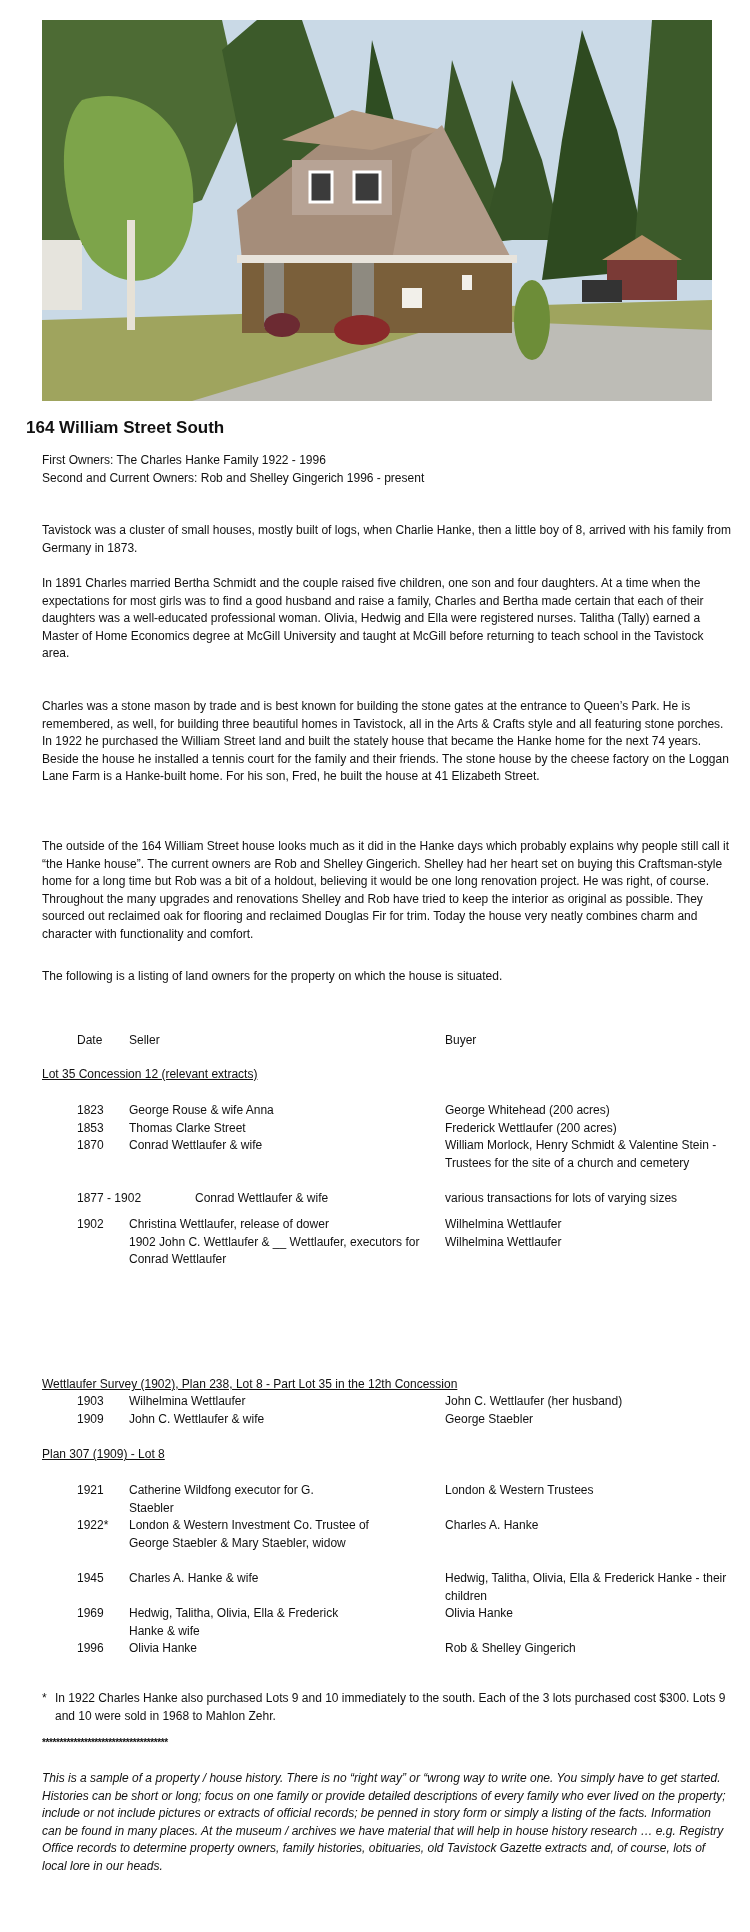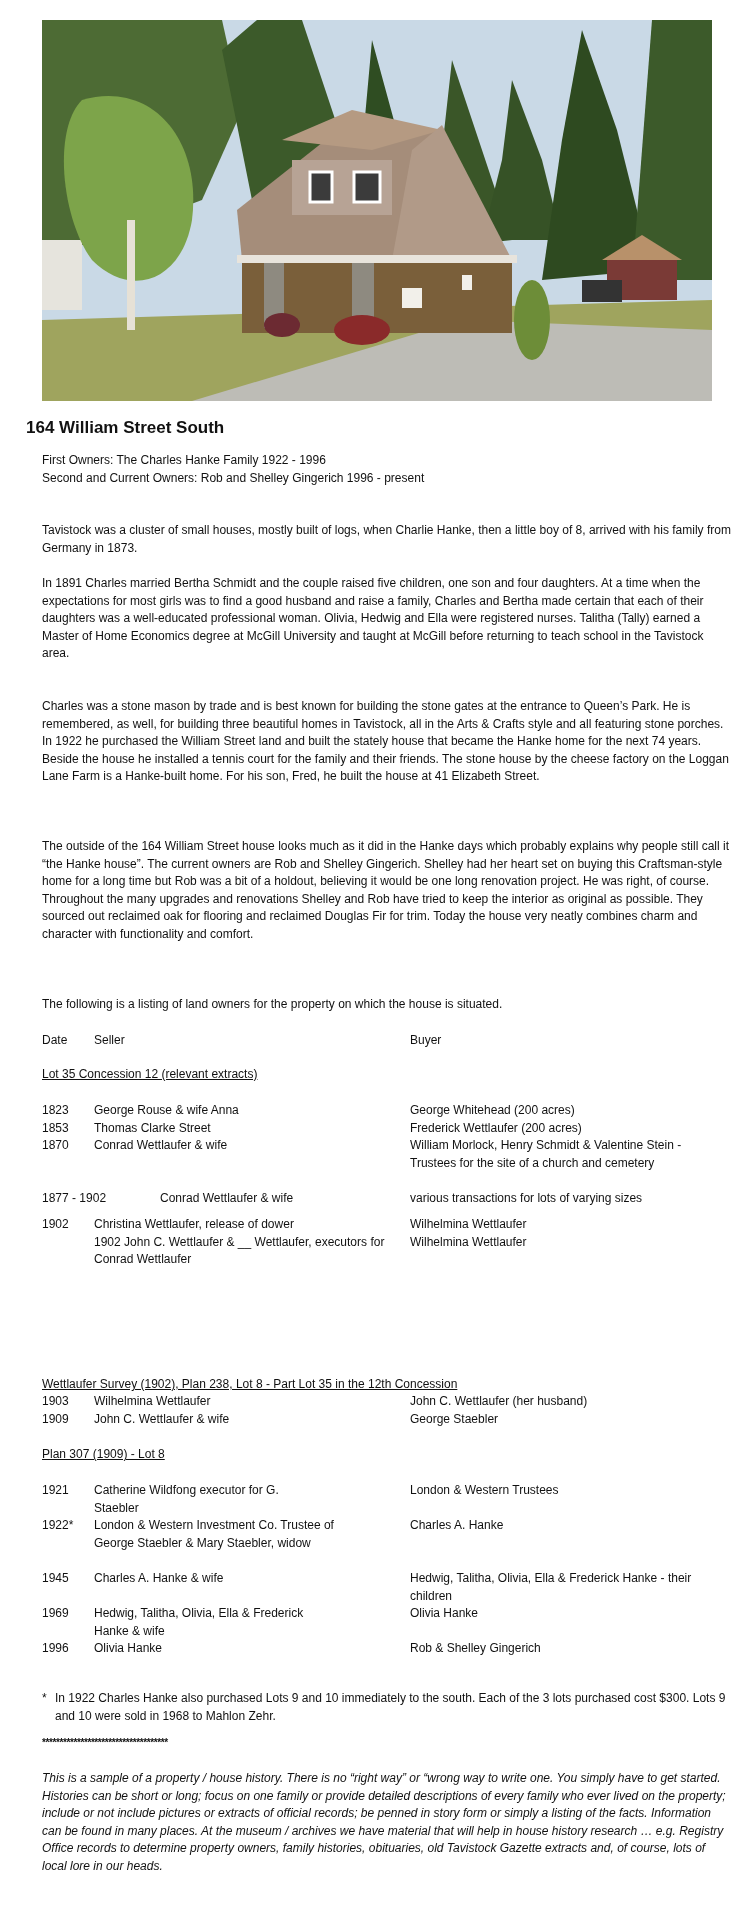--- a/index.html
+++ b/index.html
@@ -5,21 +5,21 @@
   html, body { margin: 0; padding: 0; background: #ffffff; }
   body { width: 750px; height: 1932px; position: relative; overflow: hidden;
          font-family: "Liberation Sans", sans-serif; color: #111111; }
   .photo { position: absolute; left: 42px; top: 20px; width: 670px; height: 381px; overflow: hidden; }
   .photo svg { display: block; width: 100%; height: 100%; }
   .text { font-size: 12px; line-height: 17.6px; }
   .abs { position: absolute; left: 42px; width: 690px; }
   h1.title { position: absolute; left: 26px; top: 418px; margin: 0; font-size: 17px; font-weight: bold; }
   .owners { top: 452px; }
   .table { position: absolute; left: 42px; width: 690px; }
-  .row { position: relative; min-height: 17.6px; }
+  .row { position: relative; min-height: 17.6px; margin-left: 35px; }
   .c-date { position: absolute; left: 0; width: 52px; }
   .c-seller { position: absolute; left: 52px; width: 330px; }
   .c-buyer { position: absolute; left: 368px; width: 320px; }
   .section { text-decoration: underline; }
   .stars { font-size: 10px; letter-spacing: -0.4px; font-weight: bold; }
   .italic { font-style: italic; }
 </style>
 </head>
 <body>
 
@@ -69,21 +69,21 @@
 
 <div class="abs text owners">
   <div>First Owners:  The Charles Hanke Family 1922 - 1996</div>
   <div>Second and Current Owners:  Rob and Shelley Gingerich 1996 - present</div>
 </div>
 
 <div class="abs text" style="top:522px;">Tavistock was a cluster of small houses, mostly built of logs, when Charlie Hanke, then a little boy of 8, arrived with his family from Germany in 1873.</div>
 <div class="abs text" style="top:575px;">In 1891 Charles married Bertha Schmidt and the couple raised five children, one son and four daughters.  At a time when the expectations for most girls was to find a good husband and raise a family, Charles and Bertha made certain that each of their daughters was a well-educated professional woman.  Olivia, Hedwig and Ella were registered nurses.  Talitha (Tally) earned a Master of Home Economics degree at McGill University and taught at McGill before returning to teach school in the Tavistock area.</div>
 <div class="abs text" style="top:698px;">Charles was a stone mason by trade and is best known for building the stone gates at the entrance to Queen’s Park.  He is remembered, as well, for building three beautiful homes in Tavistock, all in the Arts &amp; Crafts style and all featuring stone porches.  In 1922 he purchased the William Street land and built the stately house that became the Hanke home for the next 74 years.  Beside the house he installed a tennis court for the family and their friends.  The stone house by the cheese factory on the Loggan Lane Farm is a Hanke-built home. For his son, Fred, he built the house at 41 Elizabeth Street.</div>
 <div class="abs text" style="top:838px;">The outside of the 164 William Street house looks much as it did in the Hanke days which probably explains why people still call it “the Hanke house”.  The current owners are Rob and Shelley Gingerich.  Shelley had her heart set on buying this Craftsman-style home for a long time but Rob was a bit of a holdout, believing it would be one long renovation project.  He was right, of course.  Throughout the many upgrades and renovations Shelley and Rob have tried to keep the interior as original as possible.  They sourced out reclaimed oak for flooring and reclaimed Douglas Fir for trim. Today the house very neatly combines charm and character with functionality and comfort.</div>
-<div class="abs text" style="top:996px;">The following is a listing of land owners for the property on which the house is situated.</div>
+<div class="abs text" style="top:968px;">The following is a listing of land owners for the property on which the house is situated.</div>
 
 <div class="table text" style="top:1032px;">
   <div class="row">
     <span class="c-date">Date</span>
     <span class="c-seller">Seller</span>
     <span class="c-buyer">Buyer</span>
   </div>
 </div>
 
 <div class="table text section" style="top:1066px;">Lot 35 Concession 12 (relevant extracts)</div>

